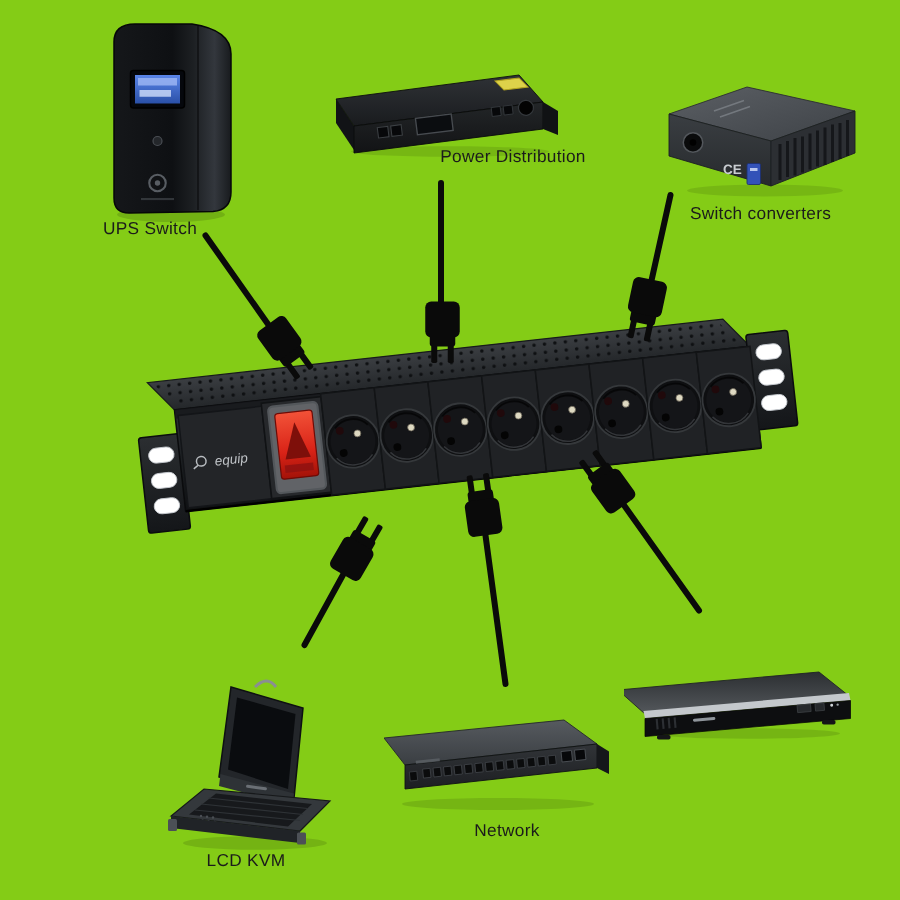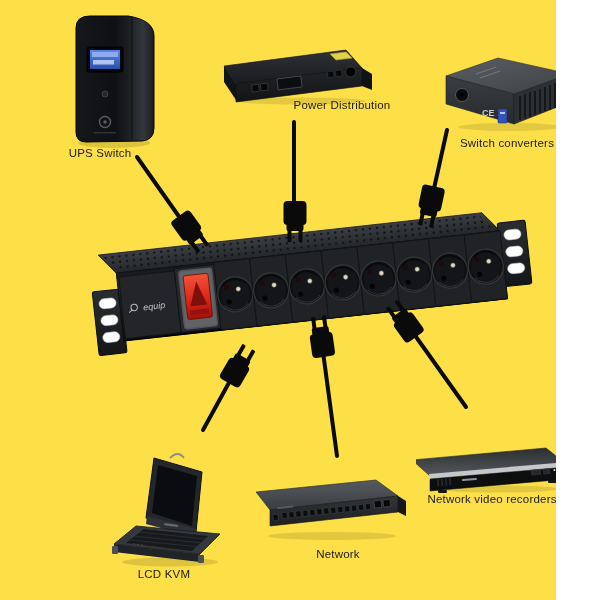--- a/index.html
+++ b/index.html
@@ -1,17 +1,17 @@
 <!DOCTYPE html>
 <html><head>
 <meta charset="utf-8">
 <style>
   html,body{margin:0;padding:0;background:#fff;}
   .canvas{
-    position:relative;width:556px;height:600px;background:#fde047;
+    position:relative;width:600px;height:600px;background:#84cc16;
     font-family:"Liberation Sans", sans-serif;overflow:hidden;
   }
   .dev{position:absolute;display:block;}
   .lbl{
     position:absolute;transform:translateX(-50%);white-space:nowrap;
     font-size:11.5px;color:#1b1b1b;letter-spacing:.2px;
   }
   svg{display:block;}
 </style>
 </head>
@@ -302,15 +302,14 @@
       <use href="#plug2pin" xlink:href="#plug2pin" transform="translate(322,342) rotate(-8)"></use>
       <use href="#plug2pin" xlink:href="#plug2pin" transform="translate(407,325) rotate(-36)"></use>
     </g>
   </svg>
 
   <div class="lbl" style="left:100px;top:147px">UPS Switch</div>
   <div class="lbl" style="left:342px;top:99px">Power Distribution</div>
   <div class="lbl" style="left:507px;top:137px">Switch converters</div>
   <div class="lbl" style="left:164px;top:568px">LCD KVM</div>
   <div class="lbl" style="left:338px;top:548px">Network</div>
-  <div class="lbl" style="left:492px;top:493px">Network video recorders</div>
 
 </div>
 
 </body></html>

